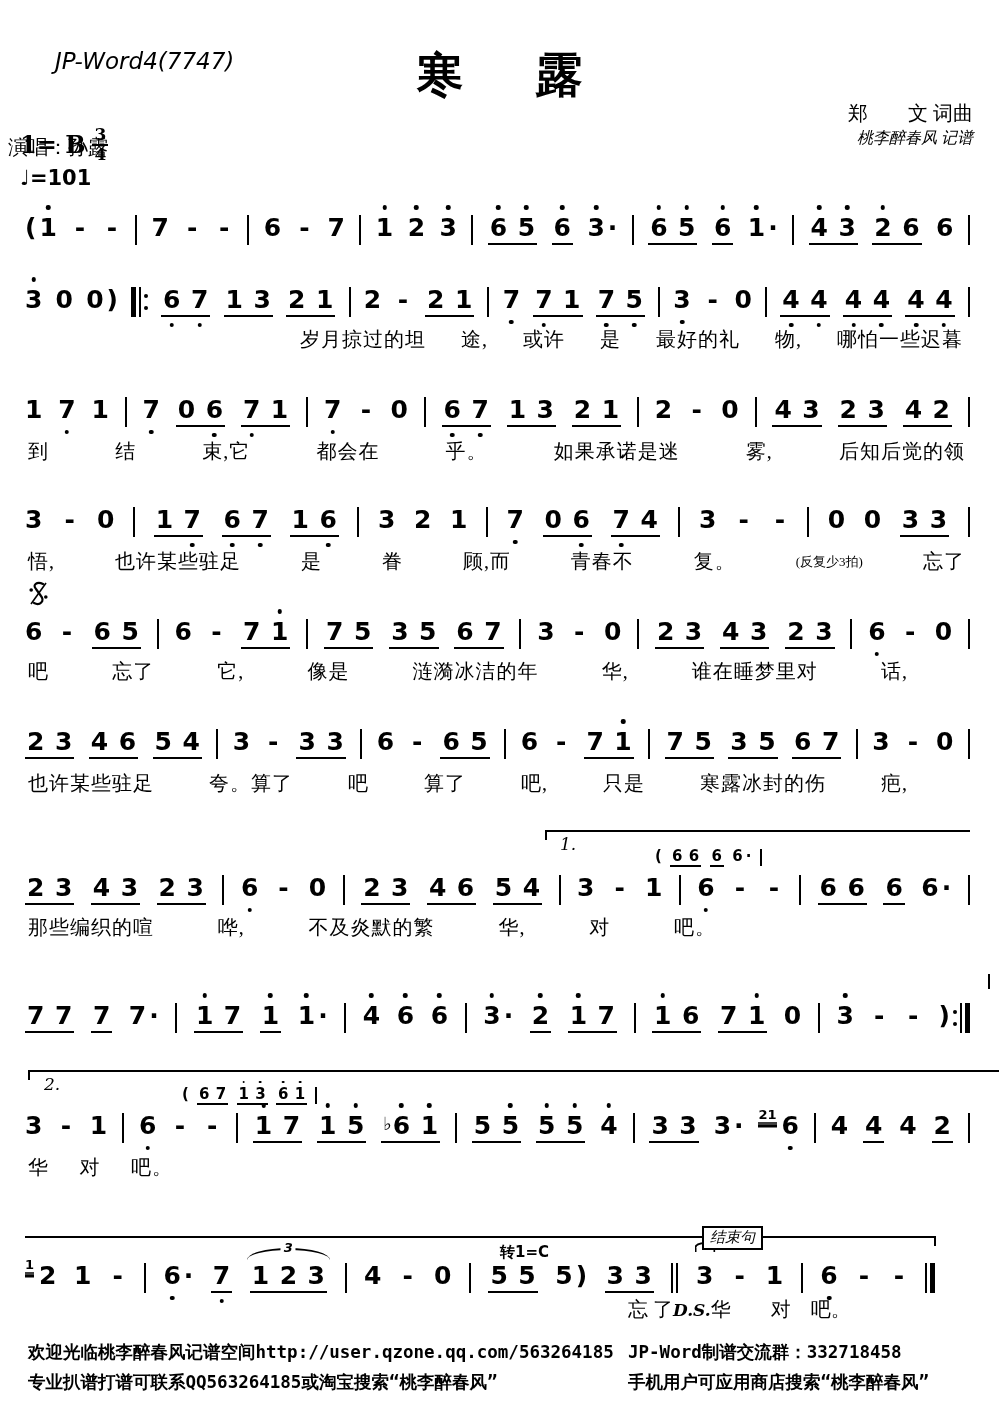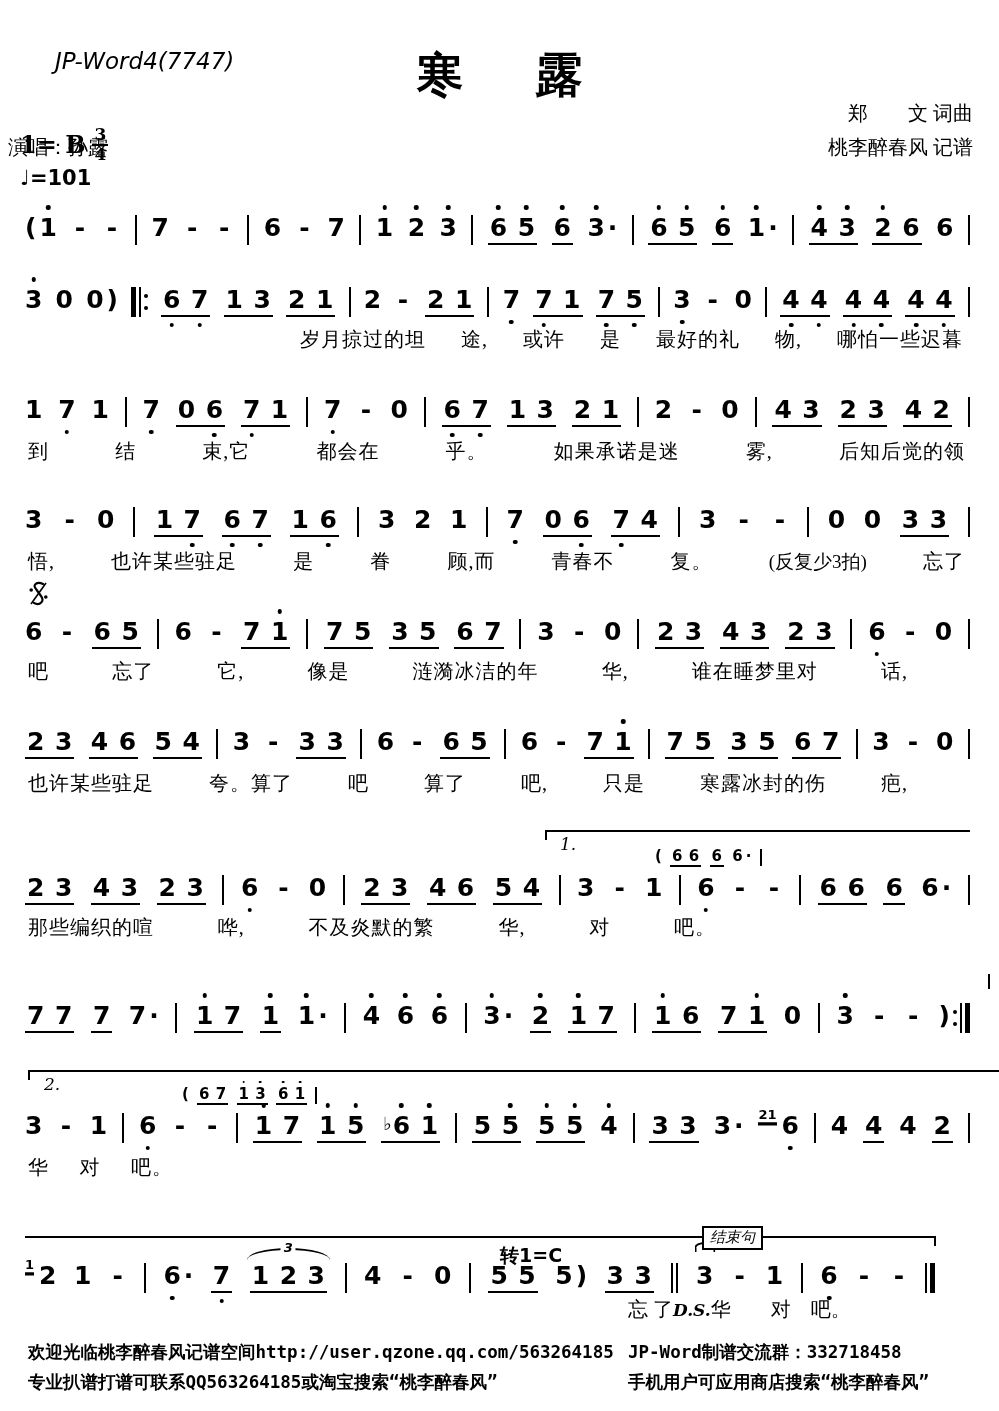--- a/index.html
+++ b/index.html
@@ -3,21 +3,21 @@
 <meta charset="utf-8">
 <style>
   html,body{margin:0;padding:0;background:#fff;}
   body{width:999px;height:1411px;position:relative;color:#000;font-family:"Liberation Serif",serif;overflow:hidden;}
   .abs{position:absolute;}
 
   
   .watermark{top:48px;left:20px;font-style:italic;font-size:23px;font-family:"DejaVu Sans",sans-serif;margin-left:35px;}
   .title{top:44px;left:0;right:0;text-align:center;font-size:47px;font-weight:bold;letter-spacing:72px;text-indent:72px;font-family:"Liberation Serif",serif;}
   .credit1{top:100px;right:26px;font-size:20px;}
-  .credit2{top:134px;right:26px;font-size:20px;}
+  .credit2{top:128px;right:26px;font-size:16px;font-style:italic;}
   .singer{top:134px;left:8px;right:0;font-size:20px;}
   .keyrow{top:126px;left:20px;display:flex;align-items:center;gap:7px;font-weight:bold;font-size:24px;font-family:"DejaVu Serif",serif;}
   .frac{display:inline-flex;flex-direction:column;align-items:center;font-size:17px;line-height:1.05;font-weight:bold;}
   .fden{border-top:2px solid #000;padding:0 2px;}
   .temporow{top:166px;left:20px;font-weight:bold;font-size:21px;font-family:"DejaVu Sans",sans-serif;text-align:right;}
 
   
   .note-line{left:25px;width:945px;display:flex;justify-content:space-between;align-items:flex-start;
              font-family:"DejaVu Sans",sans-serif;font-weight:bold;font-size:25px;line-height:1.15;}
   .cue{display:inline-flex;justify-content:flex-start;gap:.55em;width:auto;font-size:15px;}
@@ -30,40 +30,40 @@
   .beam .db{bottom:-.5em;}
   .beam{display:inline-flex;gap:.42em;border-bottom:2px solid #000;align-items:flex-start;position:relative;padding:0 2px;}
   .grp{display:inline-flex;align-items:flex-start;gap:3px;}
   .bar{width:2px;height:1.18em;background:#000;margin-top:.04em;}
   .thick{width:4.5px;}
   .barw{display:inline-flex;gap:3px;align-items:flex-start;}
   .rdots{display:inline-flex;flex-direction:column;gap:.3em;margin-top:.32em;}
   .rdot{width:.17em;height:.17em;background:#000;border-radius:50%;}
   .paren{font-weight:bold;}
   .dash{min-width:.7em;text-align:center;}
-  .grace{font-size:.52em;font-weight:bold;line-height:1.05;border-bottom:1px solid #404040;box-shadow:0 2.5px 0 #000;margin:-4px 2px 0 0;align-self:flex-start;}
+  .grace{font-size:.52em;font-weight:bold;line-height:1.05;border-bottom:3px solid #404040;box-shadow:0 2.5px 0 #000;margin:-4px 2px 0 0;align-self:flex-start;}
   .fermata{position:absolute;top:-.82em;left:50%;transform:translateX(-50%);width:.68em;height:.34em;border:2px solid #000;border-bottom:none;border-radius:120% 120% 0 0;}
   .fermata::after{content:"";position:absolute;top:.1em;left:50%;transform:translateX(-50%);width:.16em;height:.16em;background:#000;border-radius:50%;}
   .beam.triplet::before{content:"";position:absolute;top:-14px;left:-3px;right:-3px;height:10px;border-top:2px solid #000;border-radius:50% 50% 0 0/100% 100% 0 0;}
   .beam.triplet::after{content:"3";position:absolute;top:-21px;left:50%;transform:translateX(-50%);font-size:13px;font-style:italic;background:#fff;padding:0 3px;line-height:1;}
 
   
   .lyric-line{display:flex;justify-content:space-between;font-size:20px;letter-spacing:1px;font-family:"Liberation Serif",serif;}
   .seg{white-space:pre;}
-  .ann{font-size:19px;align-self:center;letter-spacing:0;text-align:right;}
+  .ann{font-size:13px;align-self:center;letter-spacing:0;text-align:right;}
   .lyr-final{font-size:20px;white-space:pre;font-family:"Liberation Serif",serif;}
   .ds{font-style:italic;font-weight:bold;font-size:17px;font-family:"DejaVu Serif",serif;}
 
   
   .hline{border-top:2px solid #000;height:10px;}
   .tl::before{content:"";position:absolute;left:0;top:-2px;width:2px;height:10px;background:#000;}
   .tr::after{content:"";position:absolute;right:0;top:-2px;width:2px;height:10px;background:#000;}
   .vlabel{font-style:italic;font-size:17px;font-family:"DejaVu Serif",serif;}
   .endbox{border:2px solid #000;font-style:italic;font-size:15px;line-height:1.3;padding:0 6px;background:#fff;z-index:2;font-family:"DejaVu Serif",serif;}
-  .modu{font-family:"DejaVu Sans",sans-serif;font-weight:bold;font-size:19px;}
+  .modu{font-family:"DejaVu Sans",sans-serif;font-weight:bold;font-size:15px;}
   .vtick{width:2px;background:#000;}
 
   
   .foot{font-family:"DejaVu Sans Mono",monospace;font-weight:bold;font-size:17.5px;white-space:pre;}
 </style>
 </head>
 <body>
 
 <div class="abs watermark">JP-Word4(7747)</div>
 <div class="abs title">寒露</div>

